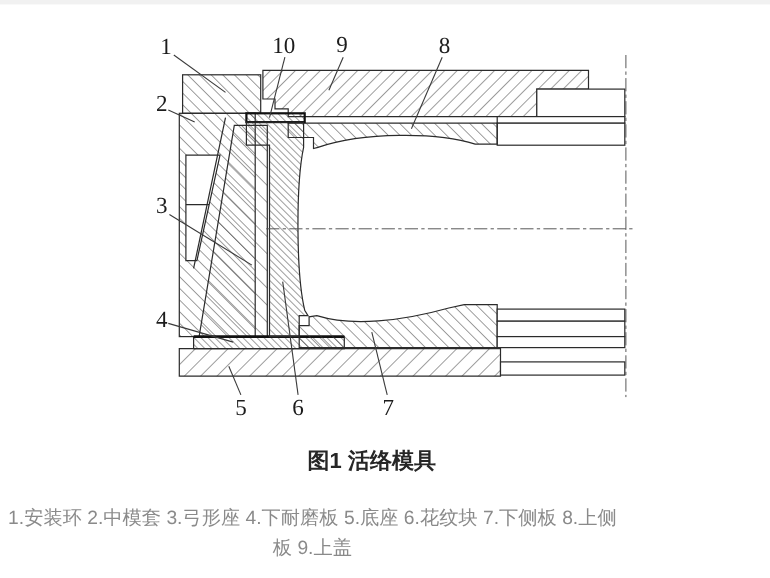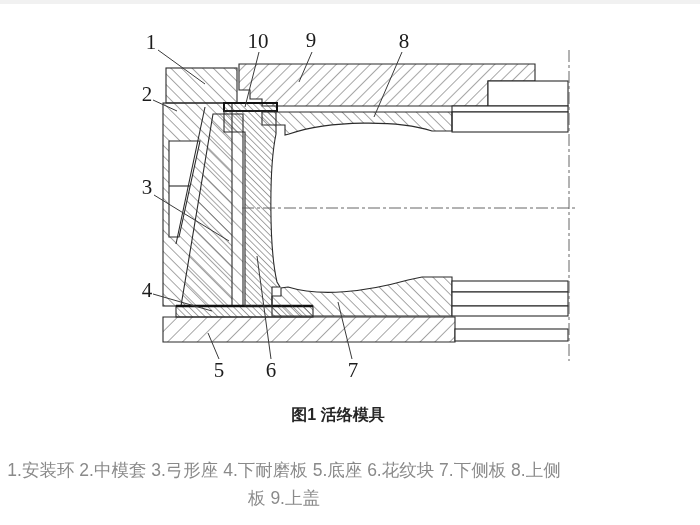--- a/index.html
+++ b/index.html
@@ -7,21 +7,21 @@
         font-family:"Liberation Sans","DejaVu Sans",sans-serif;}
   #top-border{position:absolute;left:0;top:0;width:700px;height:4px;background:#f1f1f1;}
   #fig-svg{position:absolute;left:0;top:4px;}
   .outline{stroke:#2b2b2b;stroke-width:1.1;}
   .thickline{stroke:#111;stroke-width:2.6;}
   .leader{stroke:#3a3a3a;stroke-width:1;fill:none;}
   .cl{stroke:#555;stroke-width:0.9;fill:none;stroke-dasharray:12 3 3 3;}
   .callout{font-family:"Liberation Serif","DejaVu Serif",serif;font-size:21px;fill:#1c1c1c;}
   #caption{position:absolute;left:0;top:405px;width:644px;text-align:center;
            padding-left:32px;box-sizing:border-box;
-           font-size:16px;font-weight:bold;color:#262626;}
+           font-size:20px;font-weight:bold;color:#262626;}
   #legend{position:absolute;left:0;top:456px;width:568px;text-align:center;
           font-size:17.5px;line-height:28px;color:#8a8a8a;}
 </style>
 </head>
 <body>
 
 <div id="page">
   <div id="top-border"></div>
 
   <svg id="fig-svg" width="700" height="400" viewBox="0 0 700 400">

